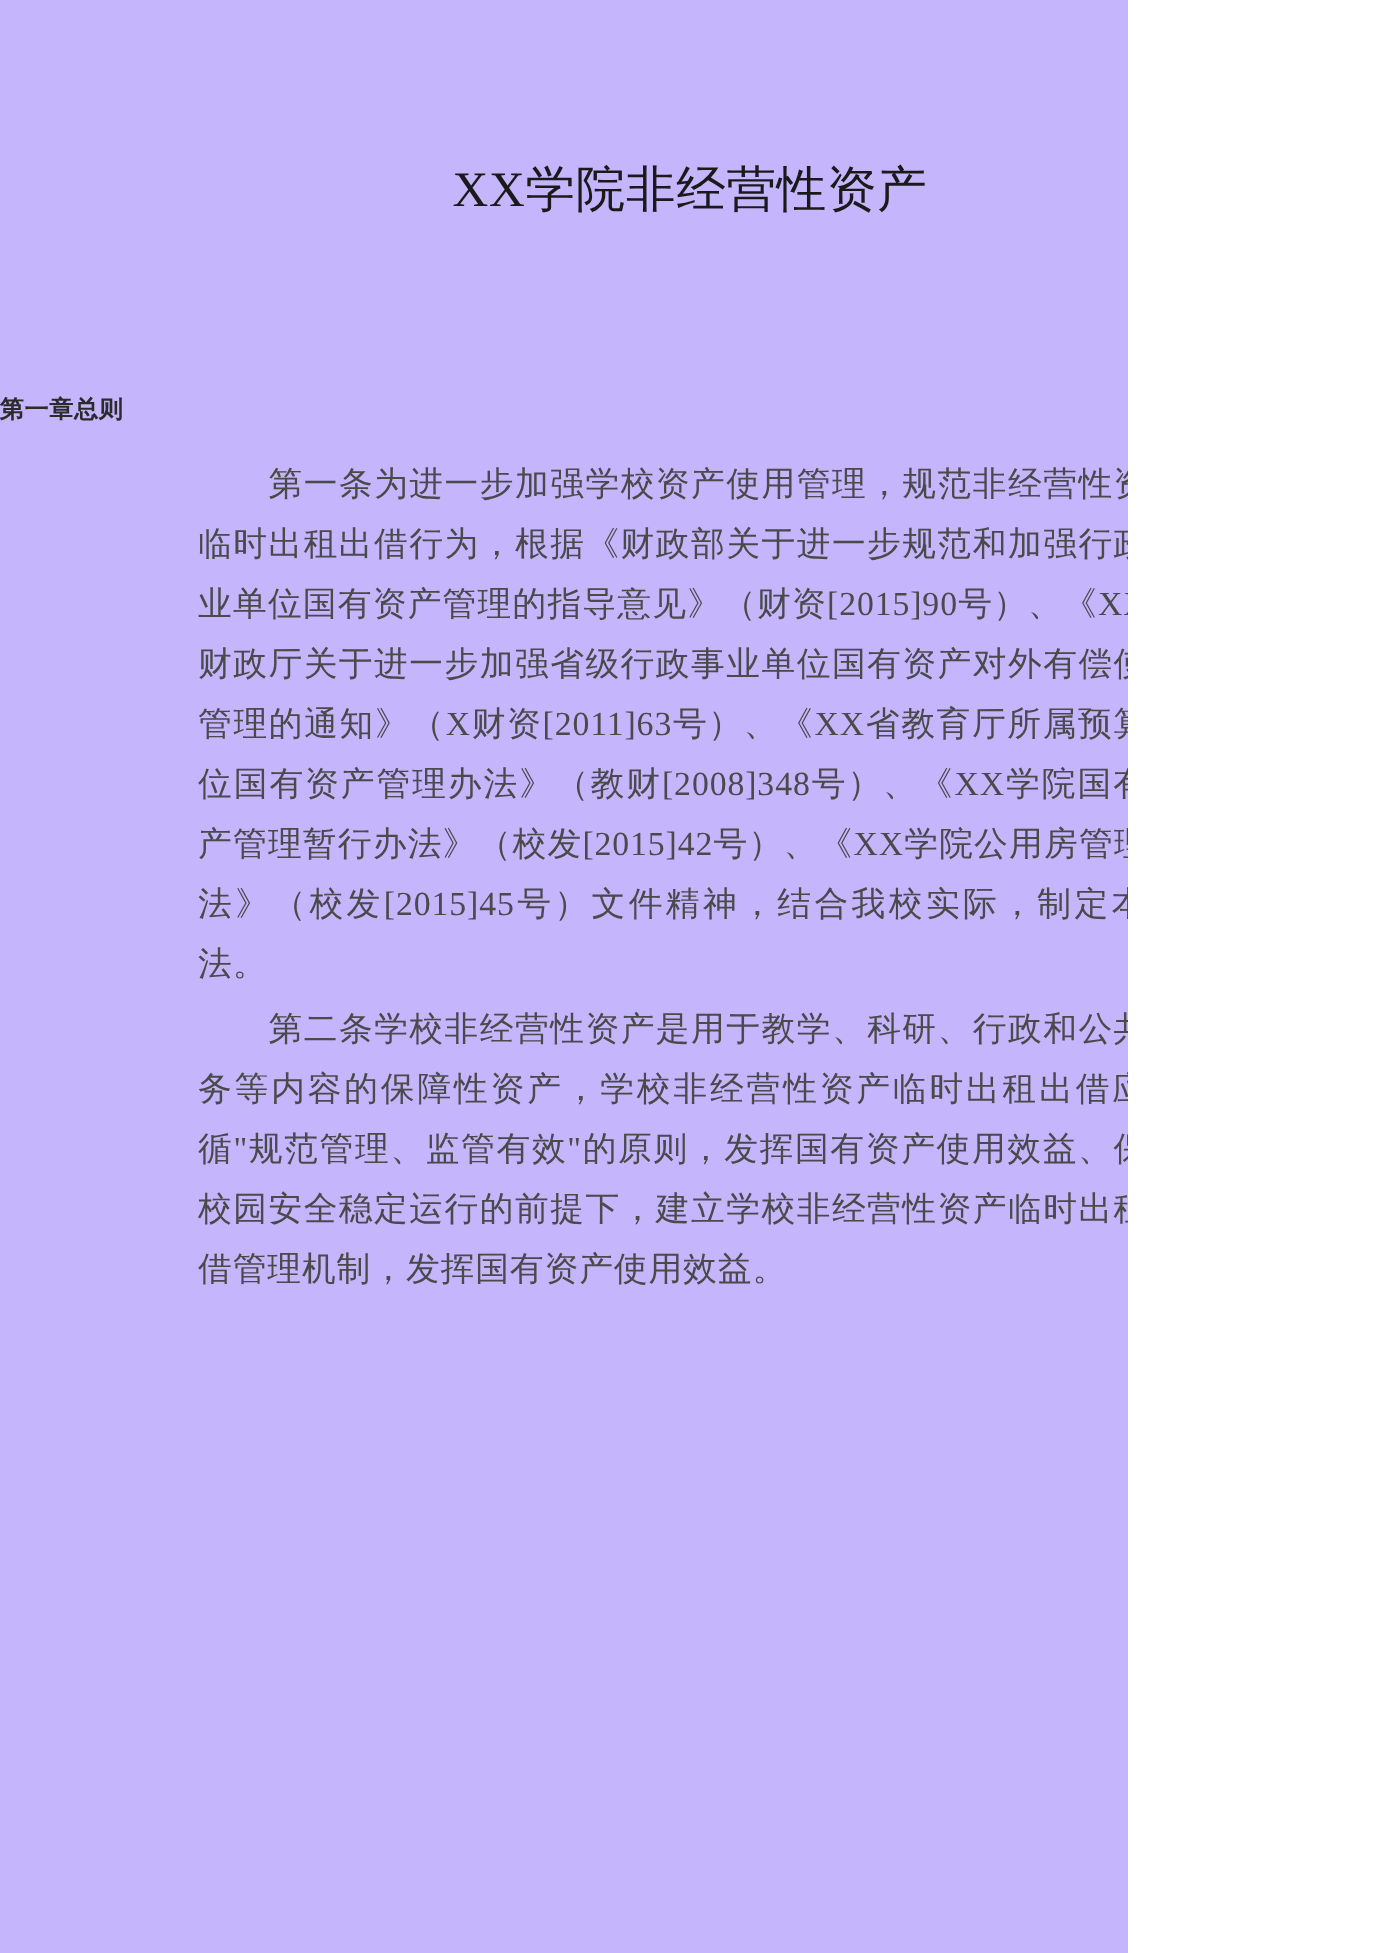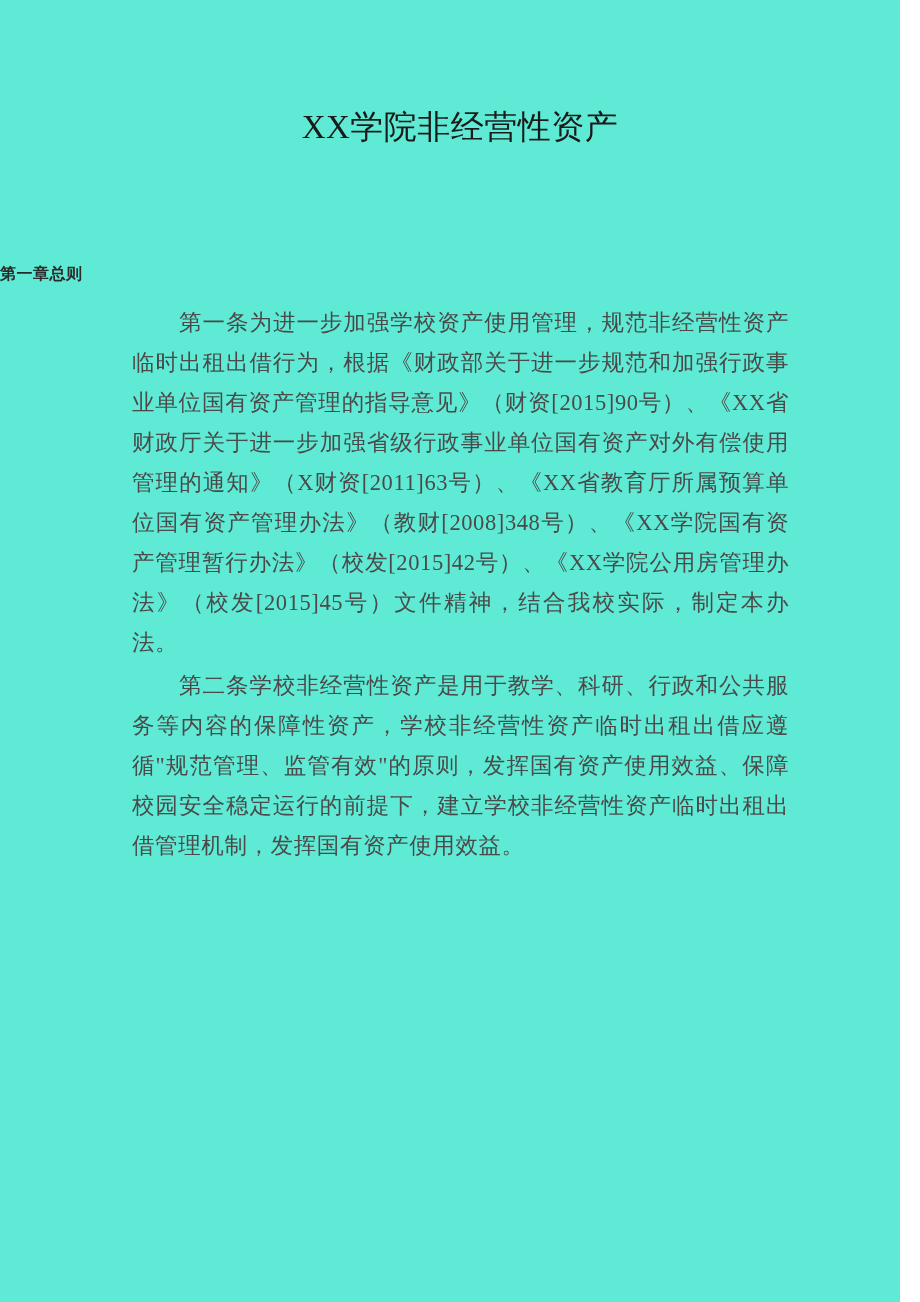--- a/index.html
+++ b/index.html
@@ -3,23 +3,23 @@
 <meta charset="utf-8">
 <style>
   html, body {
     margin: 0;
     padding: 0;
     background: #ffffff;
   }
 
   .page {
     position: relative;
-    width: 900px;
+    width: 752px;
     height: 1302px;
-    background: #5eead4;
+    background: #c4b5fd;
     overflow: hidden;
     box-sizing: border-box;
   }
 
   
   .doc-title {
     position: absolute;
     left: 0;
     top: 104px;
     width: 920px;

